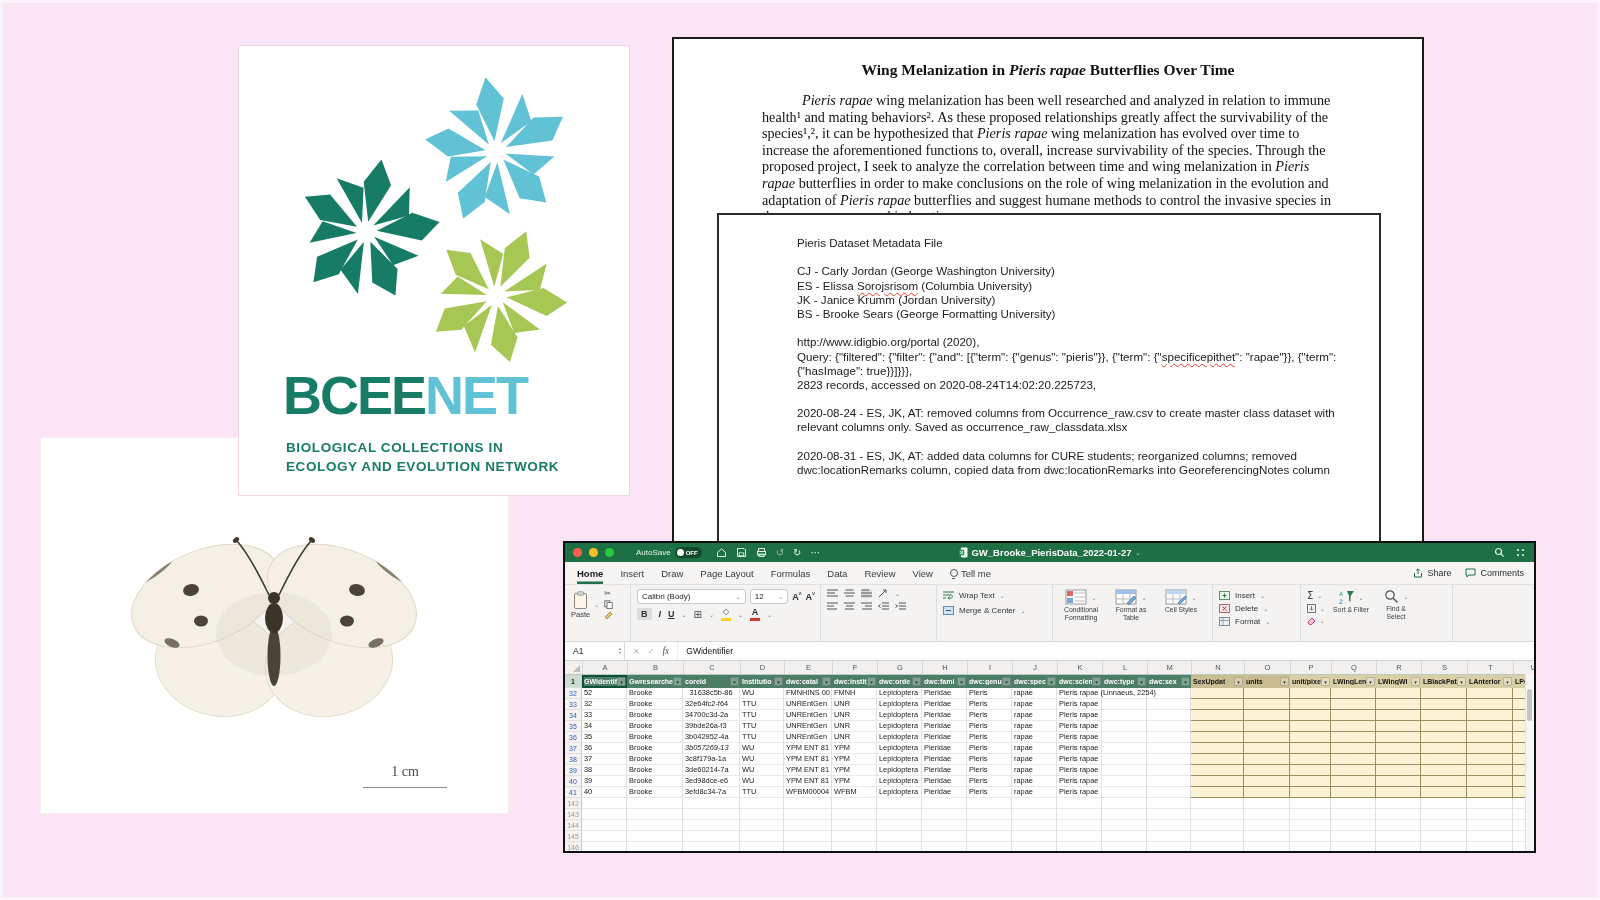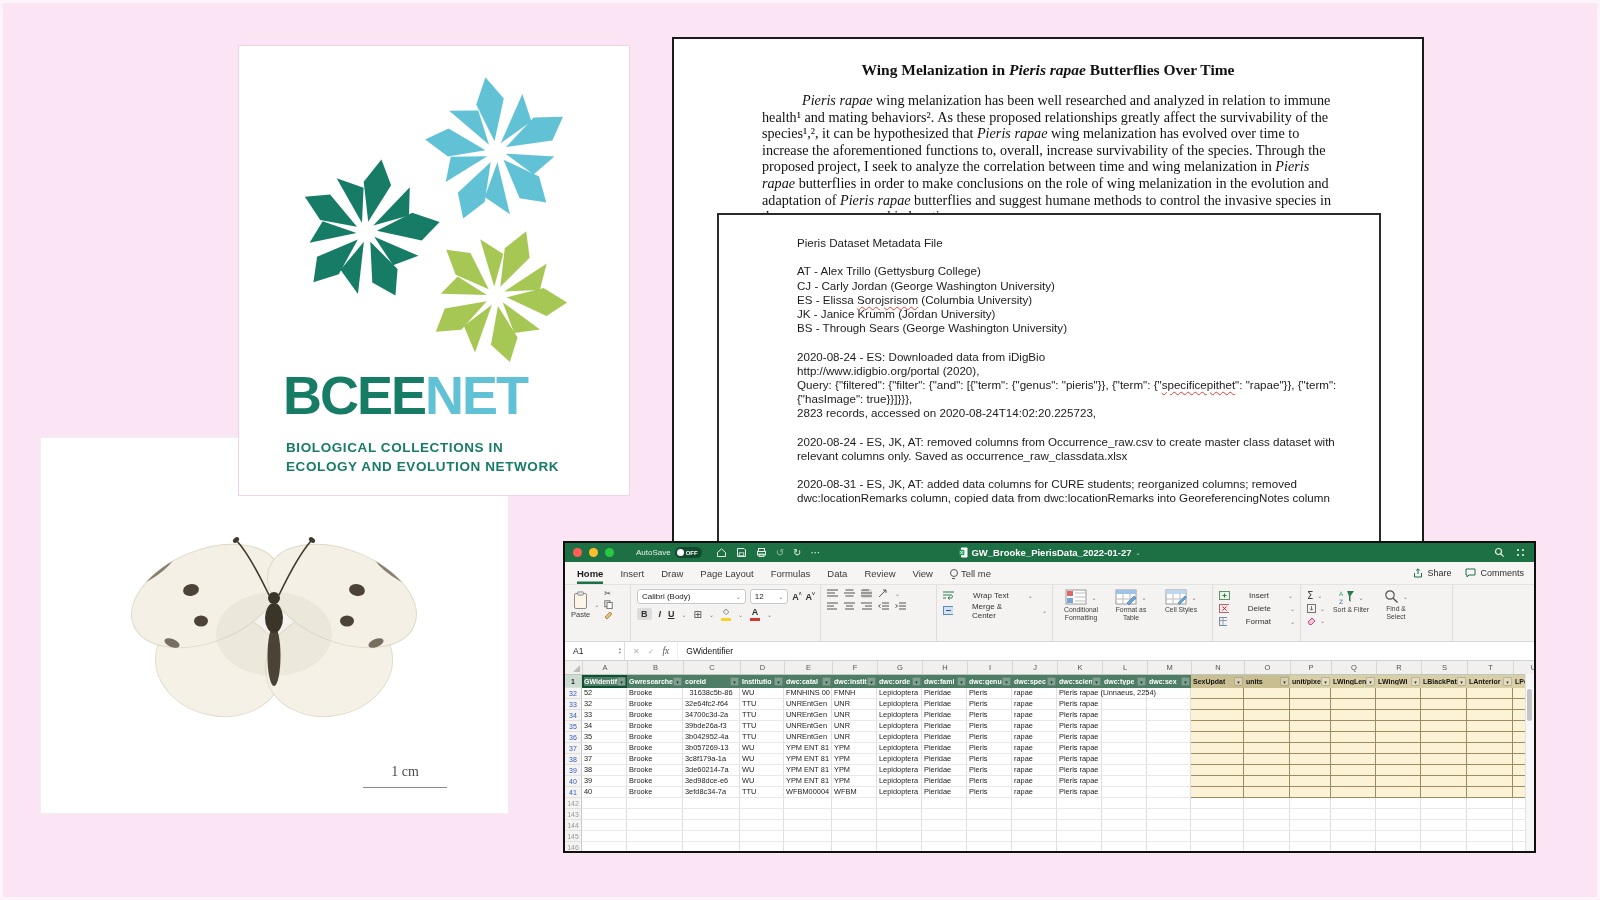--- a/index.html
+++ b/index.html
@@ -77,21 +77,21 @@
   .rlabel{font-size:7.5px;color:#3c3c3c;text-align:center;}
   .glyph{font-family:"DejaVu Sans",sans-serif;color:#444;}
   .chev{font-family:"DejaVu Sans",sans-serif;font-size:6px;color:#777;}
   .ddl{background:#fff;border:1px solid #c9c9c9;border-radius:3px;height:13px;display:flex;align-items:center;
        justify-content:space-between;font-size:8px;color:#222;padding:0 4px;}
   .fmtbtn{font-size:9px;color:#333;font-weight:bold;}
   .sel{background:#dcdcdc;border-radius:2px;}
   .bars{display:inline-block;}
   .bigbtn{display:flex;flex-direction:column;align-items:center;width:44px;}
   .biglabel{font-size:6.8px;color:#3c3c3c;text-align:center;line-height:7.5px;margin-top:1px;}
-  .cellrow{display:flex;align-items:center;gap:19px;font-size:8px;color:#333;height:13px;}
+  .cellrow{display:flex;align-items:center;gap:5px;font-size:8px;color:#333;height:13px;}
   
   .efx{height:18px;background:#fff;border-bottom:1px solid #d2d2d2;display:flex;align-items:center;flex:0 0 auto;}
   .cellref{width:48px;height:100%;border-right:1px solid #ddd;display:flex;align-items:center;
            justify-content:space-between;padding:0 3px 0 8px;font-size:8.5px;color:#222;}
   .stepper{display:flex;flex-direction:column;font-size:4.5px;color:#888;line-height:4.5px;
            font-family:"DejaVu Sans",sans-serif;}
   .fxicons{display:flex;align-items:center;gap:8px;padding:0 8px;border-right:1px solid #eee;height:100%;}
   .fxicons .x{color:#b3b3b3;font-size:8px;} .fxicons .ck{color:#b3b3b3;font-size:8px;}
   .fxicons .fx{font-family:"Liberation Serif",serif;font-style:italic;font-size:9.5px;color:#555;}
   .fxval{font-size:8.5px;color:#111;margin-left:8px;}
@@ -215,27 +215,25 @@
 
   <div class="card" id="doc1">
     <div class="dtitle"><span>Wing Melanization in </span><em>Pieris rapae</em><span> Butterflies Over Time</span></div>
     <p class="dbody" id="proposal-body"><em class="it">Pieris rapae</em><span> wing melanization has been well researched and analyzed in relation to immune health¹ and mating behaviors². As these proposed relationships greatly affect the survivability of the species¹,², it can be hypothesized that </span><em class="it">Pieris rapae</em><span> wing melanization has evolved over time to increase the aforementioned functions to, overall, increase survivability of the species. Through the proposed project, I seek to analyze the correlation between time and wing melanization in </span><em class="it">Pieris rapae</em><span> butterflies in order to make conclusions on the role of wing melanization in the evolution and adaptation of </span><em class="it">Pieris rapae</em><span> butterflies and suggest humane methods to control the invasive species in the necessary geographic locations.</span></p>
   </div>
 
   <div class="card" id="doc2">
     <div class="mwrap" id="meta-lines">
         <div class="mline"><span>Pieris Dataset Metadata File</span></div>
         <div class="mline">&nbsp;</div>
-        <div class="mline"><span>AT - Alex Trillo (Gettysburg College)</span></div>
         <div class="mline"><span>CJ - Carly Jordan (George Washington University)</span></div>
         <div class="mline"><span>ES - Elissa </span><span class="sq">Sorojsrisom</span><span> (Columbia University)</span></div>
         <div class="mline"><span>JK - Janice Krumm (Jordan University)</span></div>
-        <div class="mline"><span>BS - Through Sears (George Washington University)</span></div>
+        <div class="mline"><span>BS - Brooke Sears (George Formatting University)</span></div>
         <div class="mline">&nbsp;</div>
-        <div class="mline"><span>2020-08-24 - ES: Downloaded data from iDigBio</span></div>
         <div class="mline"><span>http://www.idigbio.org/portal (2020),</span></div>
         <div class="mline"><span>Query: {"filtered": {"filter": {"and": [{"term": {"genus": "pieris"}}, {"term": {"</span><span class="sq">specificepithet</span><span>": "rapae"}}, {"term":</span></div>
         <div class="mline"><span>{"hasImage": true}}]}}},</span></div>
         <div class="mline"><span>2823 records, accessed on 2020-08-24T14:02:20.225723,</span></div>
         <div class="mline">&nbsp;</div>
         <div class="mline"><span>2020-08-24 - ES, JK, AT: removed columns from Occurrence_raw.csv to create master class dataset with</span></div>
         <div class="mline"><span>relevant columns only. Saved as occurrence_raw_classdata.xlsx</span></div>
         <div class="mline">&nbsp;</div>
         <div class="mline"><span>2020-08-31 - ES, JK, AT: added data columns for CURE students; reorganized columns; removed</span></div>
         <div class="mline"><span>dwc:locationRemarks column, copied data from dwc:locationRemarks into GeoreferencingNotes column</span></div>
@@ -802,21 +800,21 @@
             <div class="cell tan" style="width: 45px;"></div>
             <div class="cell tan" style="width: 45px;"></div>
             <div class="cell tan" style="width: 46px;"></div>
             <div class="cell tan" style="width: 46px;"></div>
             <div class="cell tan" style="width: 40px;"></div>
           </div>
           <div class="grow">
             <div class="rnum blue">37</div>
             <div class="cell" style="width: 45px;">36</div>
             <div class="cell" style="width: 56px;">Brooke</div>
-            <div class="cell" style="width: 57px;">3b057269-13</div>
+            <div class="cell" style="width: 57px; font-style: italic;">3b057269-13</div>
             <div class="cell" style="width: 44px;">WU</div>
             <div class="cell" style="width: 48px;">YPM ENT 81</div>
             <div class="cell" style="width: 45px;">YPM</div>
             <div class="cell" style="width: 45px;">Lepidoptera</div>
             <div class="cell" style="width: 45px;">Pieridae</div>
             <div class="cell" style="width: 45px;">Pieris</div>
             <div class="cell" style="width: 45px;">rapae</div>
             <div class="cell" style="width: 45px;">Pieris rapae</div>
             <div class="cell" style="width: 45px;"></div>
             <div class="cell" style="width: 44px;"></div>

